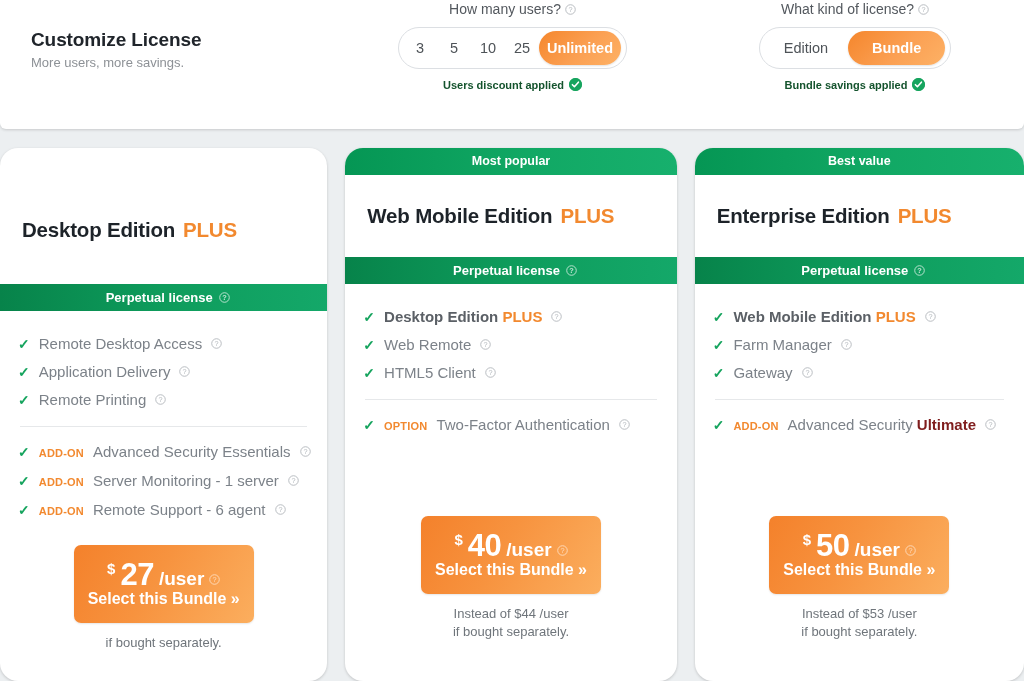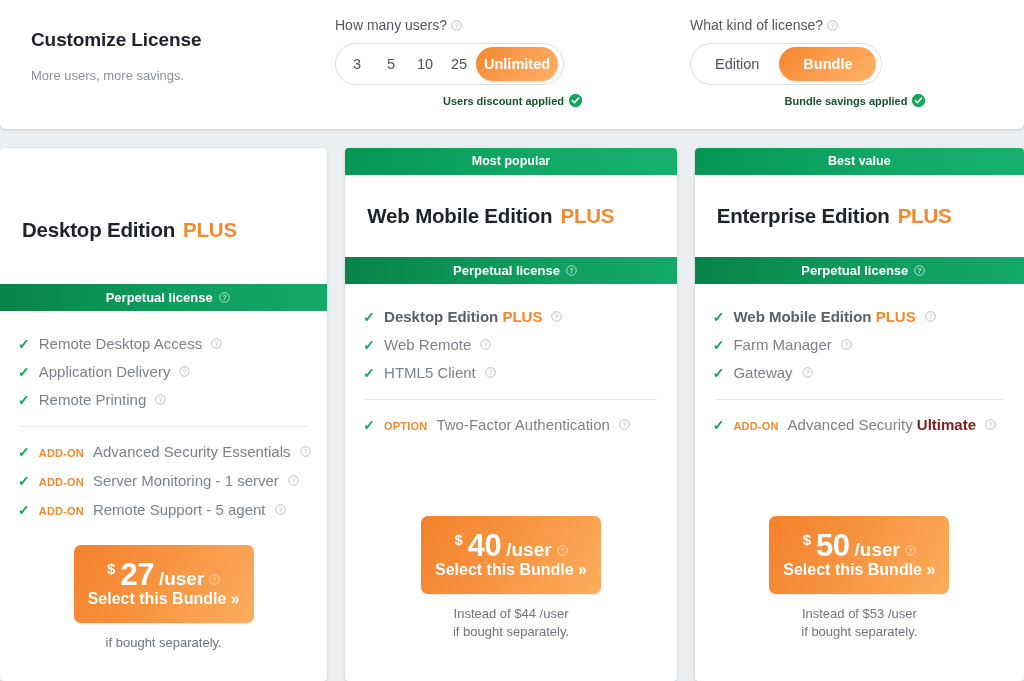--- a/index.html
+++ b/index.html
@@ -44,27 +44,26 @@
   .config-title {
     font-size: 19px;
     font-weight: bold;
     color: #20252b;
     letter-spacing: -0.1px;
     line-height: 24px;
   }
   .config-sub {
     font-size: 13px;
     color: #8d9196;
-    margin-top: 16px;
+    margin-top: 3px;
     line-height: 16px;
   }
 
   .config-group {
-    text-align: left;
-    padding-top: 16px;
+    text-align: center;
   }
   .config-group.users { width: 355px; }
   .config-group.kind  { width: 330px; }
 
   .group-question {
     font-size: 14px;
     color: #53585e;
     line-height: 18px;
     white-space: nowrap;
   }
@@ -136,21 +135,21 @@
   .cards {
     position: absolute;
     left: 0; top: 148px;
     width: 1024px;
     display: flex;
     gap: 18px;
   }
   .card {
     position: relative;
     background: #ffffff;
-    border-radius: 4px;
+    border-radius: 18px;
     box-shadow: 0 1px 3px rgba(0,0,0,0.18);
     height: 533px;
     overflow: hidden;
     display: flex;
     flex-direction: column;
   }
   .card.c1 { width: 328px; }
   .card.c2 { width: 332px; }
   .card.c3 { width: 330px; }
 
@@ -428,21 +427,21 @@
           <span class="info">
               <svg width="11" height="11" viewBox="0 0 12 12">
                 <circle cx="6" cy="6" r="5.2" fill="none" stroke="#9aa0a6" stroke-width="1"></circle>
                 <text x="6" y="8.9" font-size="8" text-anchor="middle" fill="#9aa0a6" font-family="Liberation Sans, sans-serif">?</text>
               </svg>
             </span>
         </div>
         <div class="feat">
           <span class="tick">✓</span>
           <span class="tag">ADD-ON</span>
-          <span class="label">Remote Support - 5 agent</span>
+          <span class="label">Remote Support - 6 agent</span>
           <span class="info">
               <svg width="11" height="11" viewBox="0 0 12 12">
                 <circle cx="6" cy="6" r="5.2" fill="none" stroke="#9aa0a6" stroke-width="1"></circle>
                 <text x="6" y="8.9" font-size="8" text-anchor="middle" fill="#9aa0a6" font-family="Liberation Sans, sans-serif">?</text>
               </svg>
             </span>
         </div>
 
         <div class="price-wrap" style="margin-top:20px;">
           <button class="buy-btn">

